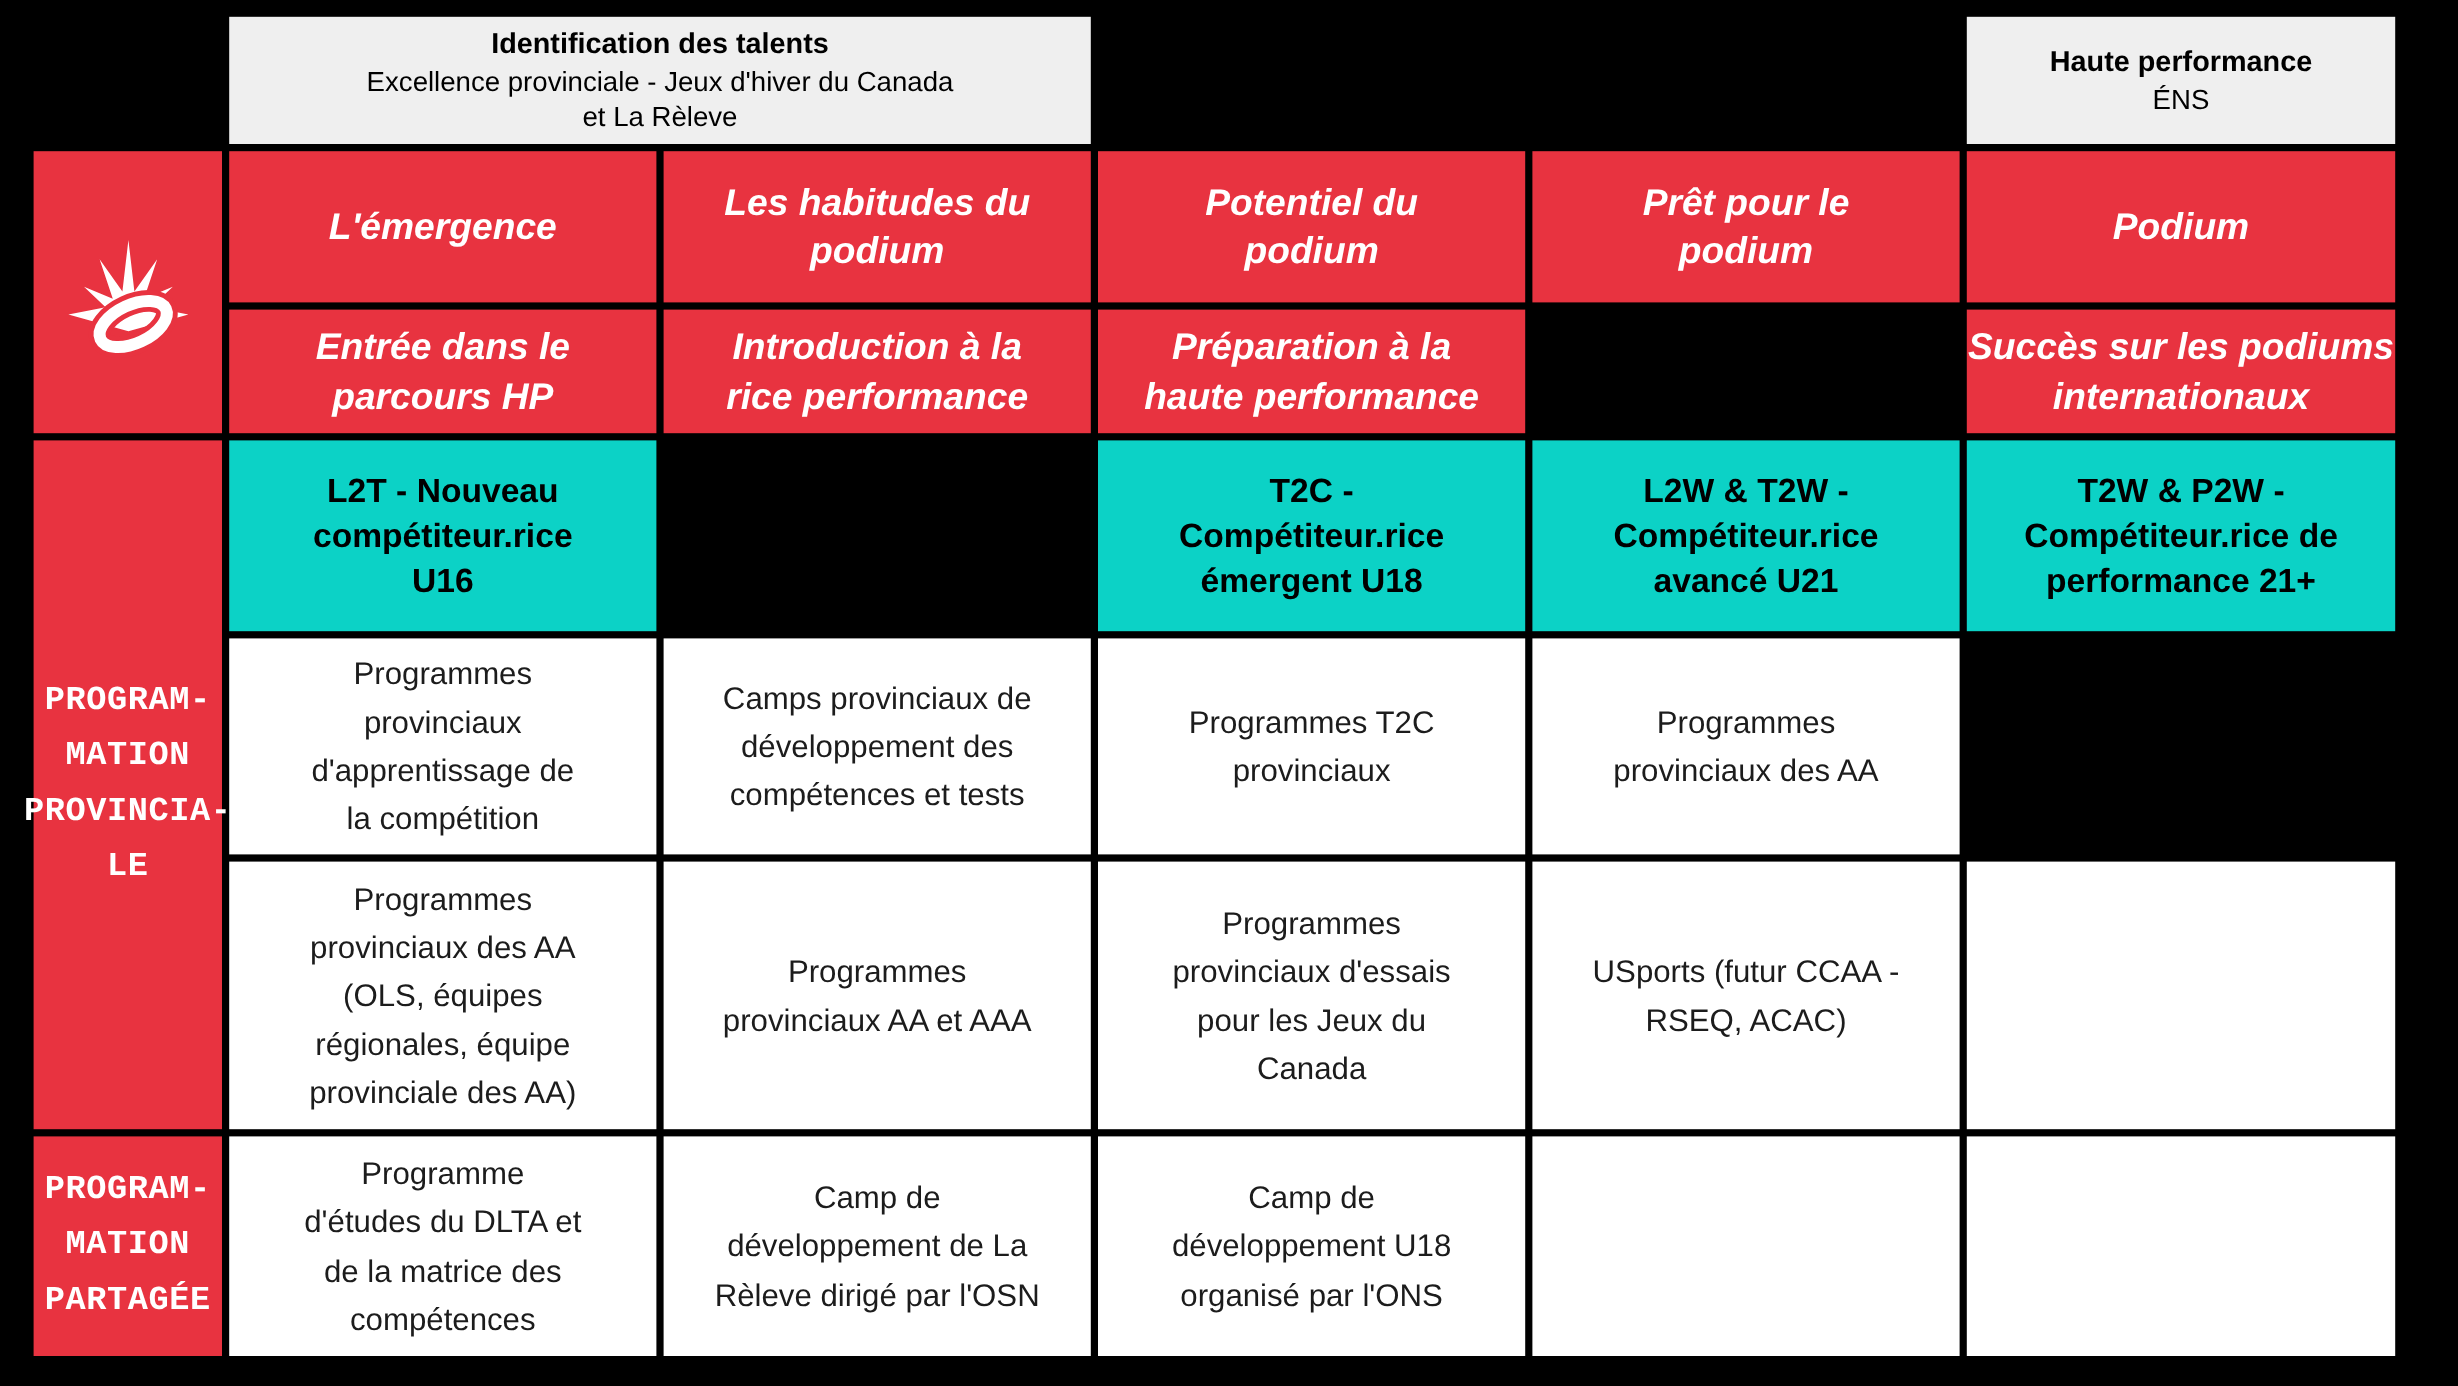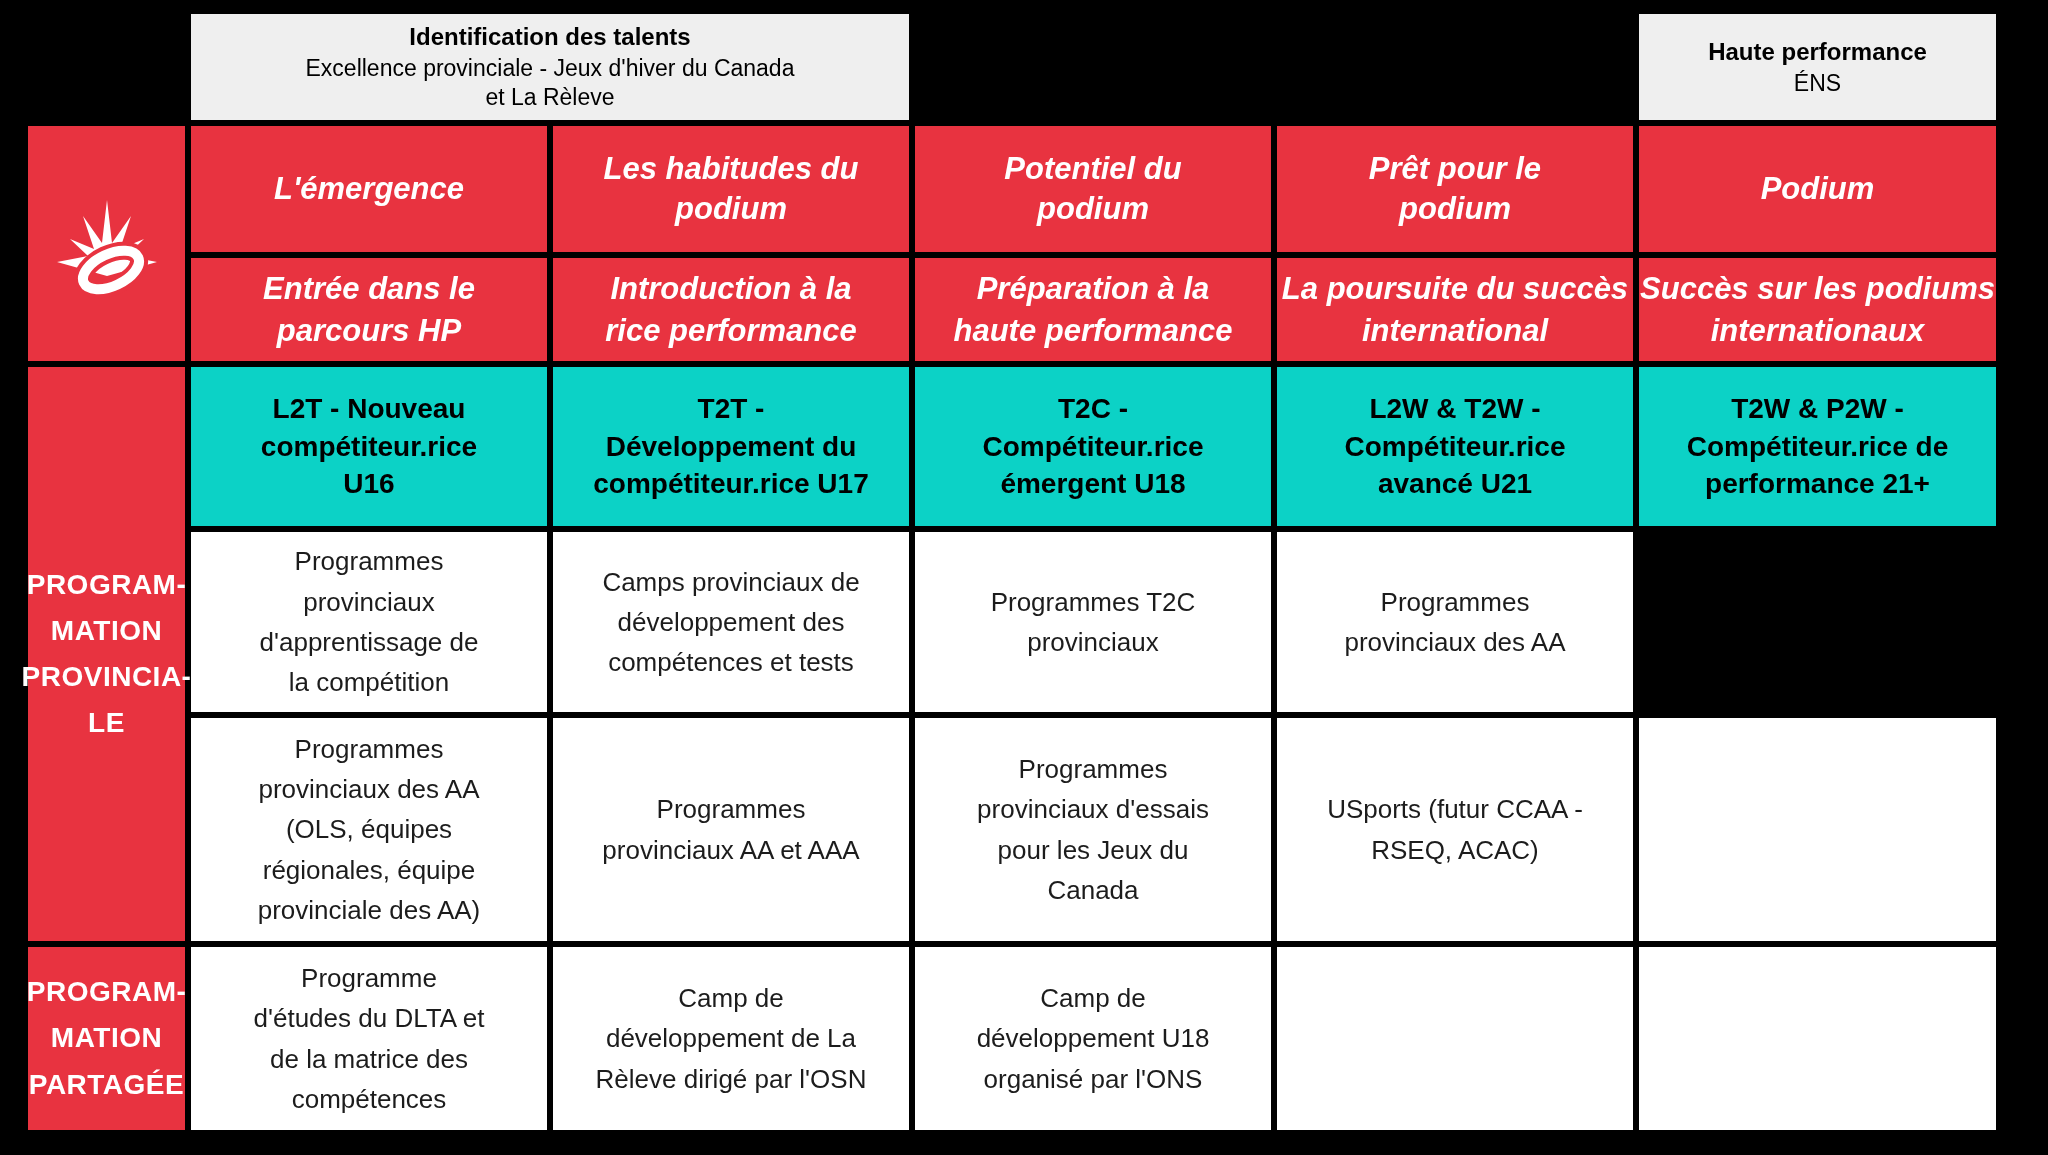--- a/index.html
+++ b/index.html
@@ -37,21 +37,21 @@
   
   .teal{background:#0CD2C6;color:#000000;font-weight:800;font-size:28px;line-height:1.35;grid-row:4}
   
   .white{background:#fff;color:#1c1c1c;font-weight:400;font-size:26px;line-height:1.55;padding:6px}
   .row5{grid-row:5}.row6{grid-row:6}.row7{grid-row:7}
   .c2{grid-column:2}.c3{grid-column:3}.c4{grid-column:4}.c5{grid-column:5}.c6{grid-column:6}
   
   .logo-cell{grid-column:1;grid-row:2 / span 2;background:#E83340}
   .left-label{
     grid-column:1;background:#E83340;color:#fff;
-    font-weight:800;font-size:28px;line-height:1.65;letter-spacing:.5px;
+    font-weight:800;font-size:28px;line-height:1.65;letter-spacing:.5px;font-family:Liberation Mono, monospace;
   }
   .lbl-prov{grid-row:4 / span 3}
   .lbl-shared{grid-row:7}
 </style>
 </head>
 <body>
 
 <div class="board">
 
   <div class="cell hdr hdr1">
@@ -90,31 +90,26 @@
   <div class="cell red phase c5">Prêt pour le
 podium</div>
   <div class="cell red phase c6">Podium</div>
 
   <div class="cell red subphase c2">Entrée dans le
 parcours HP</div>
   <div class="cell red subphase c3">Introduction à la
 rice performance</div>
   <div class="cell red subphase c4">Préparation à la
 haute performance</div>
-  <div class="cell red subphase c5">La poursuite du succès
-international</div>
   <div class="cell red subphase c6">Succès sur les podiums
 internationaux</div>
 
   <div class="cell teal c2">L2T - Nouveau
 compétiteur.rice
 U16</div>
-  <div class="cell teal c3">T2T -
-Développement du
-compétiteur.rice U17</div>
   <div class="cell teal c4">T2C -
 Compétiteur.rice
 émergent U18</div>
   <div class="cell teal c5">L2W &amp; T2W -
 Compétiteur.rice
 avancé U21</div>
   <div class="cell teal c6">T2W &amp; P2W -
 Compétiteur.rice de
 performance 21+</div>
 

